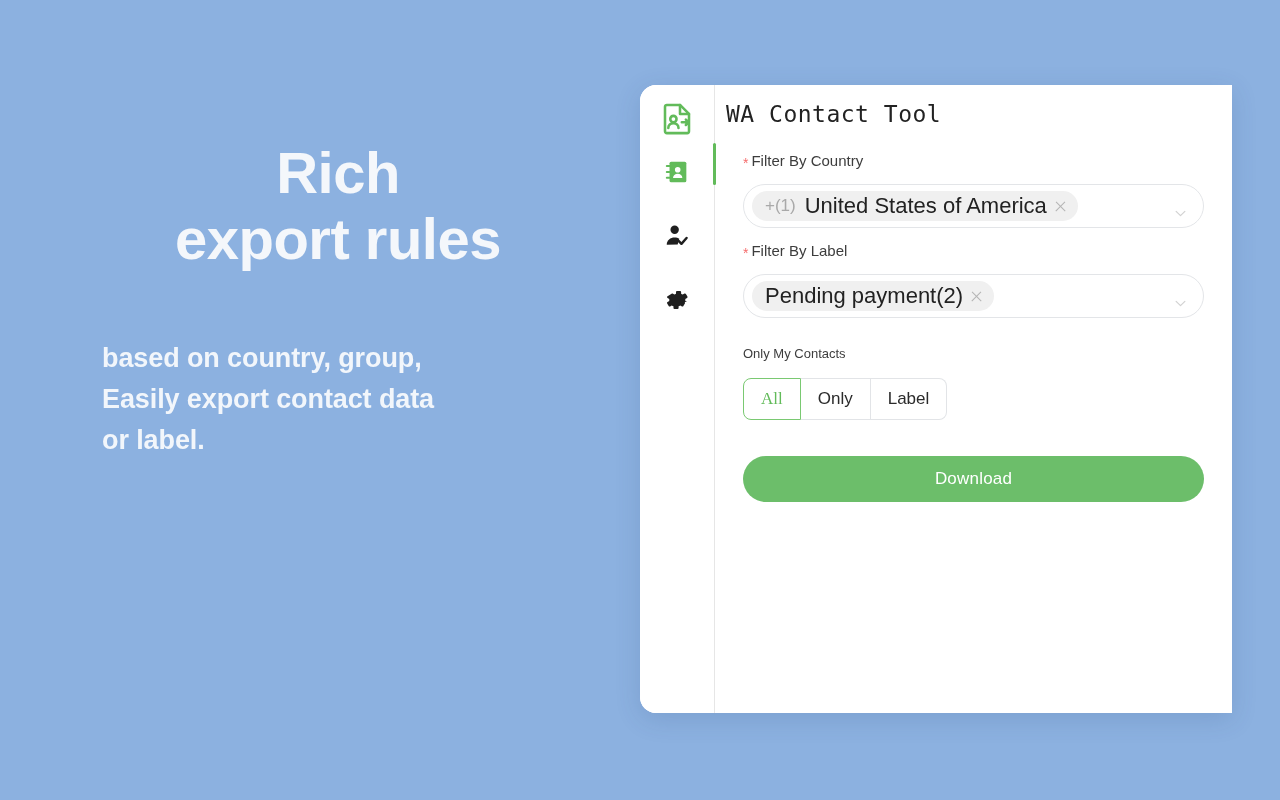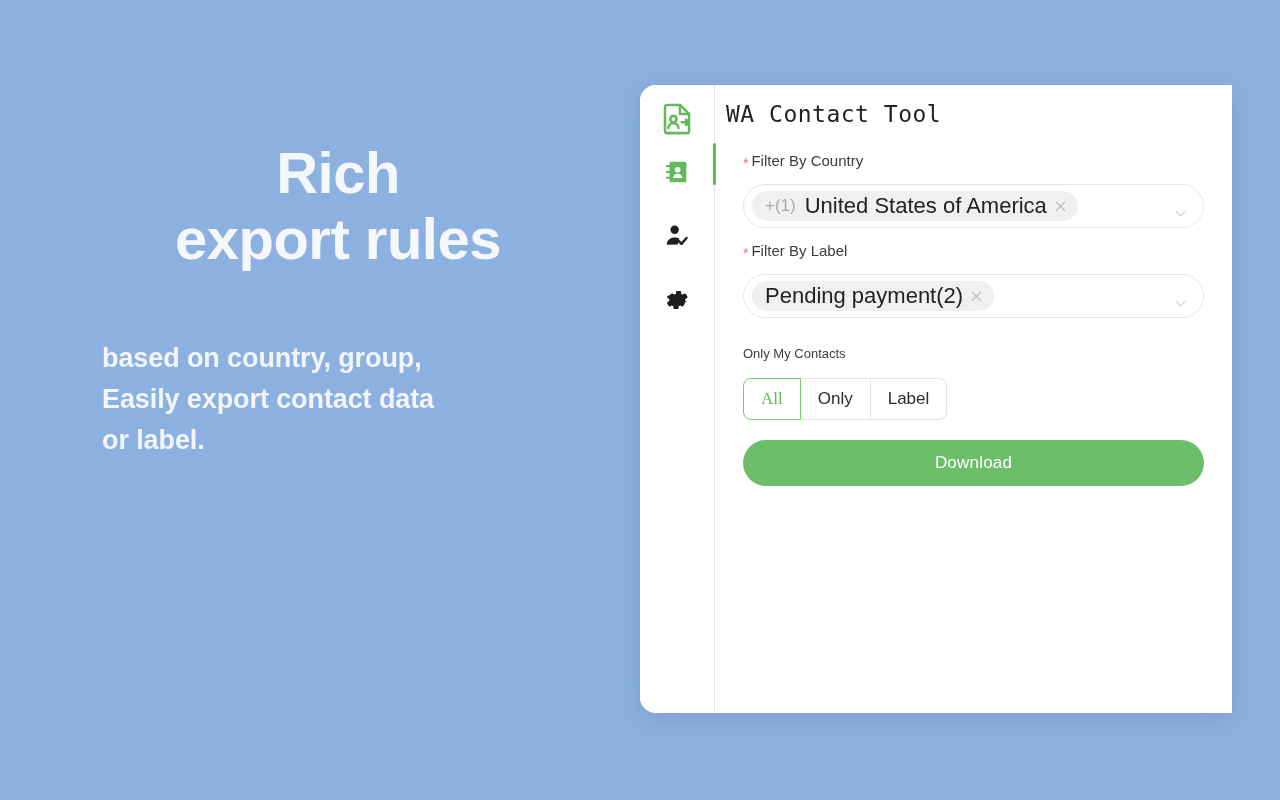--- a/index.html
+++ b/index.html
@@ -285,21 +285,21 @@
     border-color: #7ac972;
     border-left-width: 1px;
     position: relative;
     z-index: 2;
     font-family: Liberation Serif, serif;
   }
 
   
   .download-wrap {
     padding: 0 28px;
-    margin-top: 20px;
+    margin-top: 36px;
   }
   .download-btn {
     display: block;
     width: 100%;
     height: 46px;
     border: none;
     border-radius: 23px;
     background: #6cbe6a;
     color: #ffffff;
     font-size: 17px;

